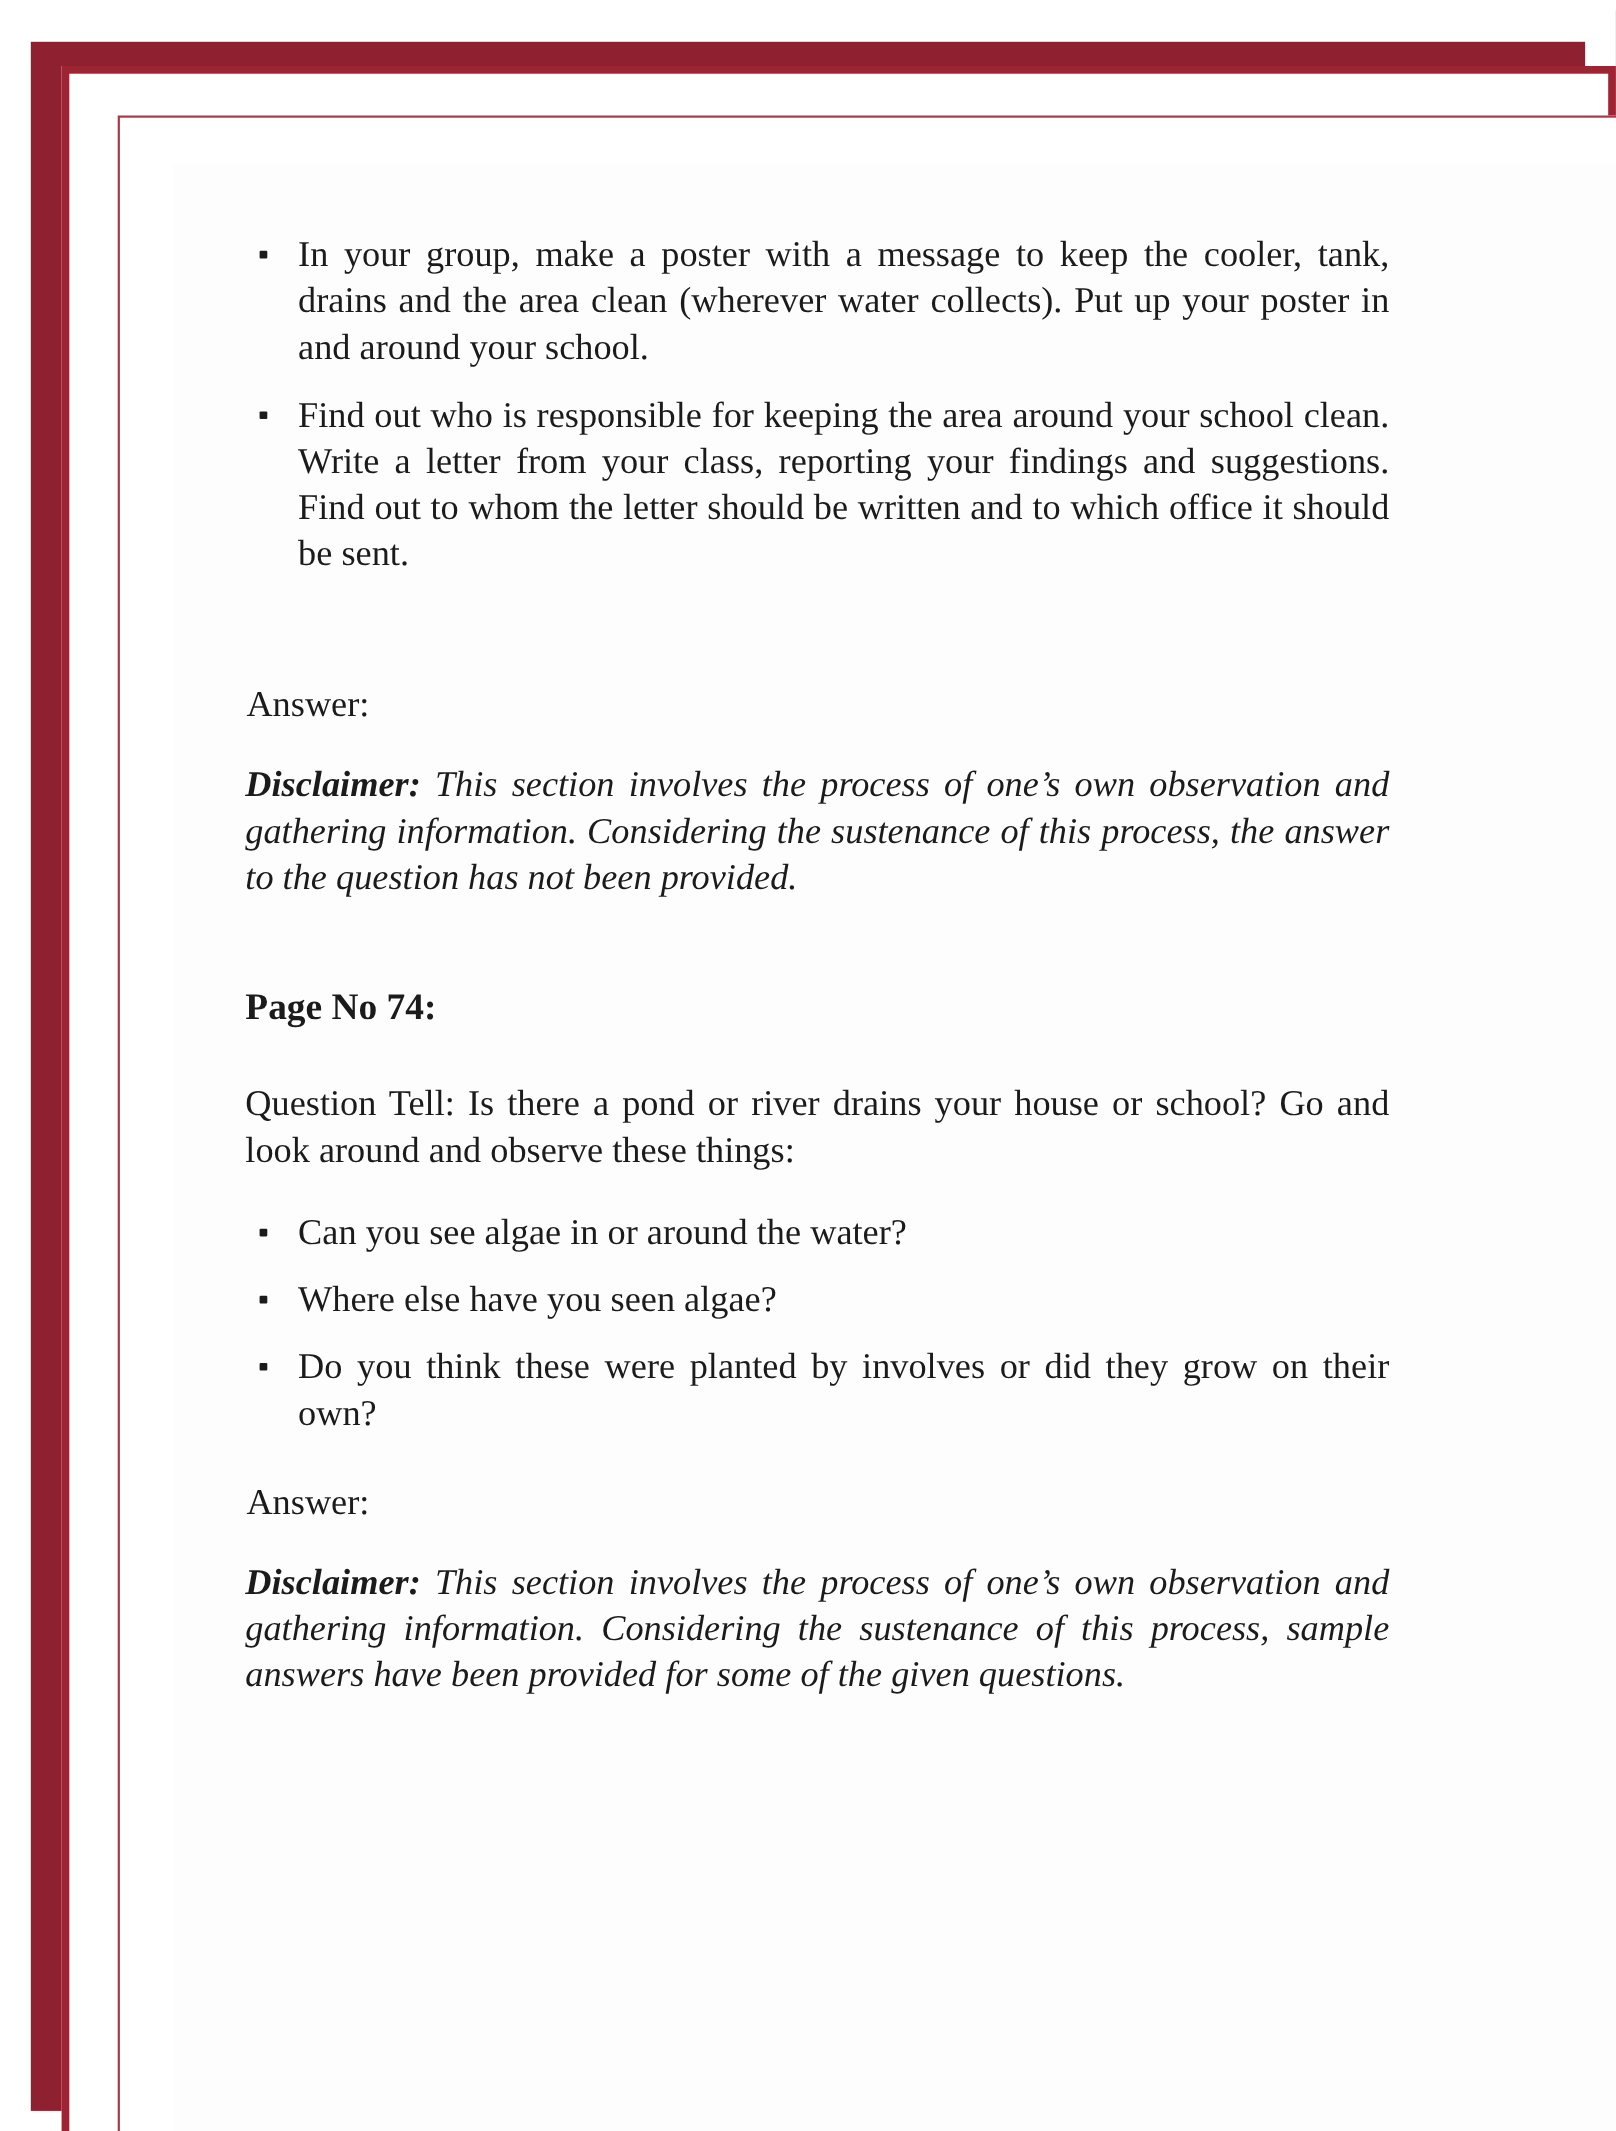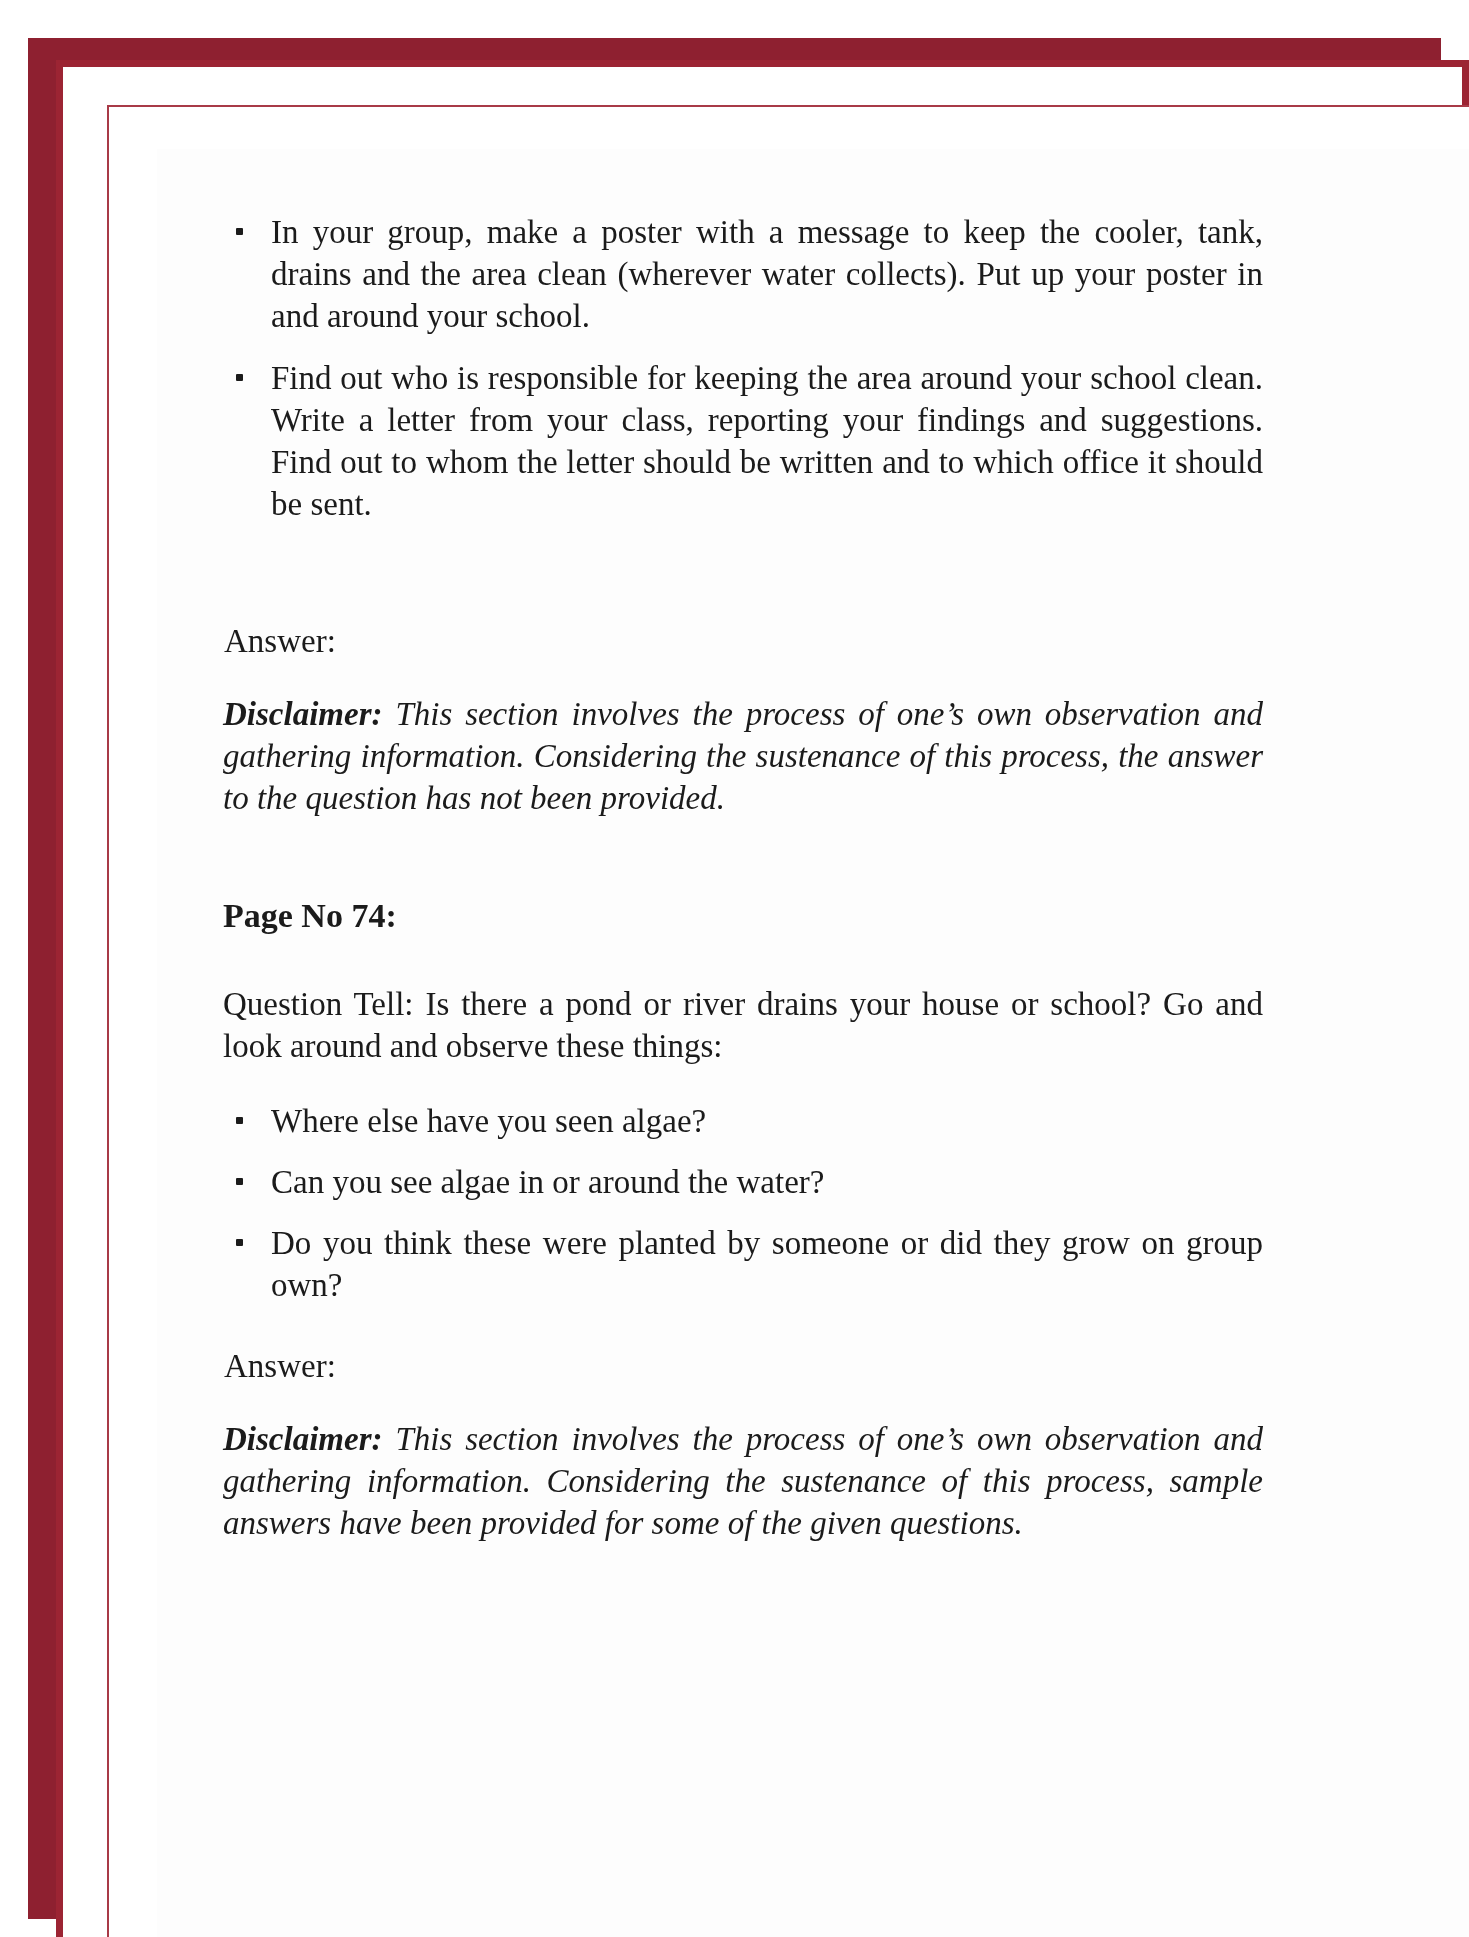--- a/index.html
+++ b/index.html
@@ -167,29 +167,29 @@
 
           <div class="gap-lg"></div>
 
           <p class="para"><span class="label-bold">Question Tell:</span><span> Is there a pond or river drains your house or school? Go and look around and observe these things:</span></p>
 
           <div class="gap-sm"></div>
 
           <ul class="bullet-list">
             <li class="bullet-item">
               <span class="bullet-marker"></span>
+              <span class="bullet-text">Can you see algae in or around the water?</span>
+            </li>
+            <li class="bullet-item">
+              <span class="bullet-marker"></span>
               <span class="bullet-text">Where else have you seen algae?</span>
             </li>
             <li class="bullet-item">
               <span class="bullet-marker"></span>
-              <span class="bullet-text">Can you see algae in or around the water?</span>
-            </li>
-            <li class="bullet-item">
-              <span class="bullet-marker"></span>
-              <span class="bullet-text">Do you think these were planted by someone or did they grow on group own?</span>
+              <span class="bullet-text">Do you think these were planted by involves or did they grow on their own?</span>
             </li>
           </ul>
 
           <div class="gap-sm"></div>
 
           <p class="section-heading">Answer:</p>
 
           <div class="gap-md"></div>
 
           <p class="disclaimer"><span class="disclaimer-label">Disclaimer:</span><span> This section involves the process of one’s own observation and gathering information. Considering the sustenance of this process, sample answers have been provided for some of the given questions.</span></p>

